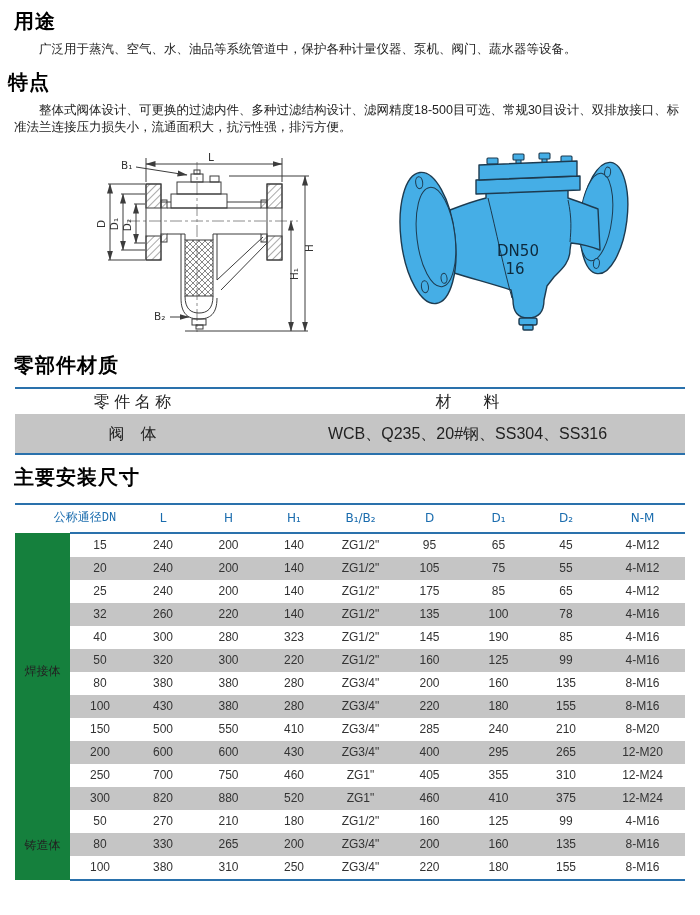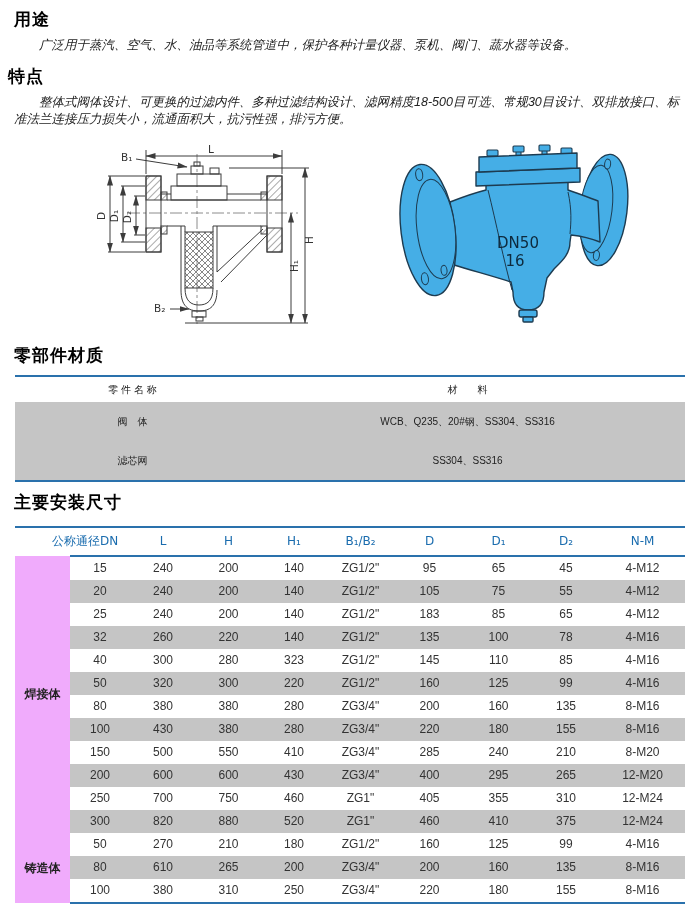--- a/index.html
+++ b/index.html
@@ -1,55 +1,55 @@
 <!DOCTYPE html>
 <html><head>
 <meta charset="utf-8">
 <style>
   html,body{margin:0;padding:0;}
   body{
     width:700px;height:915px;background:#ffffff;overflow:hidden;
     font-family:"Liberation Sans","DejaVu Sans",sans-serif;color:#1a1a1a;
     position:relative;
   }
-  .h{font-size:17px;font-weight:bold;color:#000;margin:0 14px;letter-spacing:1px;}
+  .h{font-size:20px;font-weight:bold;color:#000;margin:0 14px;letter-spacing:1px;}
   #h-usage{padding-top:8px;}
   #h-features{margin-top:11px;margin-left:8px;}
-  .para{font-size:12.5px;line-height:17px;margin:6px 18px 0 14px;text-indent:2em;color:#222;font-style:italic;}
+  .para{font-size:12.5px;line-height:17px;margin:6px 18px 0 14px;text-indent:2em;color:#222;}
   #figs{position:relative;height:194px;margin-top:12px;}
   #draw-svg{position:absolute;left:58px;top:0px;}
   #valve-svg{position:absolute;left:392px;top:2px;}
   #h-materials{margin-top:10px;}
   #h-dims{margin-top:9px;}
 
   table{border-collapse:collapse;table-layout:fixed;}
   .mat{
     width:670px;margin:8px 0 0 15px;
     border-top:2px solid #2a71ac;border-bottom:2px solid #2a71ac;
-    font-size:10px;color:#222;
+    font-size:16px;color:#222;
   }
   .mat th{font-weight:normal;height:25px;line-height:25px;padding:0;text-align:center;color:#222;}
   .mat td{height:39px;line-height:23px;padding:0;text-align:center;}
   .mat tr.g{background:#c5c5c5;}
 
   .dims{
     width:670px;margin:12px 0 0 15px;
     border-top:2px solid #2a71ac;
     font-size:12px;color:#333;
   }
   .dims th{
     font-weight:normal;height:27px;line-height:27px;padding:0;text-align:center;
     color:#1a6cae;border-bottom:2px solid #2a71ac;
     font-family:"DejaVu Sans","Liberation Sans",sans-serif;position:relative;
   }
-  .dims th.gh{border-bottom:none;}
+  .dims th.gh{border-bottom:none;font-family:Liberation Mono, monospace;}
   .ghspan{position:absolute;left:0;top:0;width:140px;height:27px;line-height:27px;text-align:center;display:block;}
   .dims td{height:23px;line-height:23px;padding:0;text-align:center;background:#fff;}
   .dims tr.g td{background:#c5c5c5;}
-  .dims td.grp{background:#f0abfc;color:#222;font-weight:bold;}
+  .dims td.grp{background:#15803d;color:#222;}
   .dims tbody tr:last-child td{border-bottom:2px solid #2a71ac;}
   .dims tbody td.grp{border-bottom:none !important;}
 </style>
 </head>
 <body>
 
 <div class="h" id="h-usage">用途</div>
 <div class="para">广泛用于蒸汽、空气、水、油品等系统管道中，保护各种计量仪器、泵机、阀门、蔬水器等设备。</div>
 
 <div class="h" id="h-features">特点</div>
@@ -199,24 +199,20 @@
   <thead>
     <tr>
       <th>零 件 名 称</th>
       <th>材　　料</th>
     </tr>
   </thead>
   <tbody id="mat-body">
       <tr class="g">
         <td>阀　体</td>
         <td>WCB、Q235、20#钢、SS304、SS316</td>
-      </tr>
-      <tr class="g">
-        <td>滤芯网</td>
-        <td>SS304、SS316</td>
       </tr>
     </tbody>
 </table>
 
 <div class="h" id="h-dims">主要安装尺寸</div>
 
 <table class="dims">
   <colgroup>
     <col style="width:55px">
       <col style="width:60px">
@@ -268,21 +264,21 @@
         <td>75</td>
         <td>55</td>
         <td>4-M12</td>
       </tr>
       <tr>
         <td>25</td>
         <td>240</td>
         <td>200</td>
         <td>140</td>
         <td>ZG1/2"</td>
-        <td>183</td>
+        <td>175</td>
         <td>85</td>
         <td>65</td>
         <td>4-M12</td>
       </tr>
       <tr class="g">
         <td>32</td>
         <td>260</td>
         <td>220</td>
         <td>140</td>
         <td>ZG1/2"</td>
@@ -291,21 +287,21 @@
         <td>78</td>
         <td>4-M16</td>
       </tr>
       <tr>
         <td>40</td>
         <td>300</td>
         <td>280</td>
         <td>323</td>
         <td>ZG1/2"</td>
         <td>145</td>
-        <td>110</td>
+        <td>190</td>
         <td>85</td>
         <td>4-M16</td>
       </tr>
       <tr class="g">
         <td>50</td>
         <td>320</td>
         <td>300</td>
         <td>220</td>
         <td>ZG1/2"</td>
         <td>160</td>
@@ -386,21 +382,21 @@
         <td>210</td>
         <td>180</td>
         <td>ZG1/2"</td>
         <td>160</td>
         <td>125</td>
         <td>99</td>
         <td>4-M16</td>
       </tr>
       <tr class="g">
         <td>80</td>
-        <td>610</td>
+        <td>330</td>
         <td>265</td>
         <td>200</td>
         <td>ZG3/4"</td>
         <td>200</td>
         <td>160</td>
         <td>135</td>
         <td>8-M16</td>
       </tr>
       <tr>
         <td>100</td>

